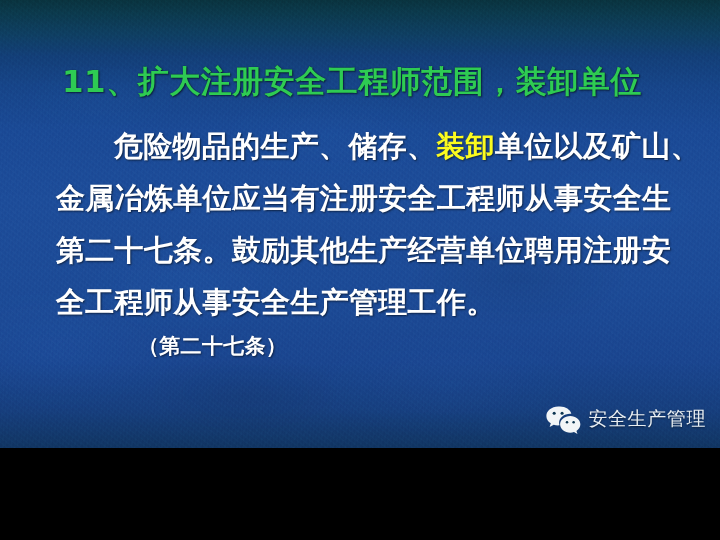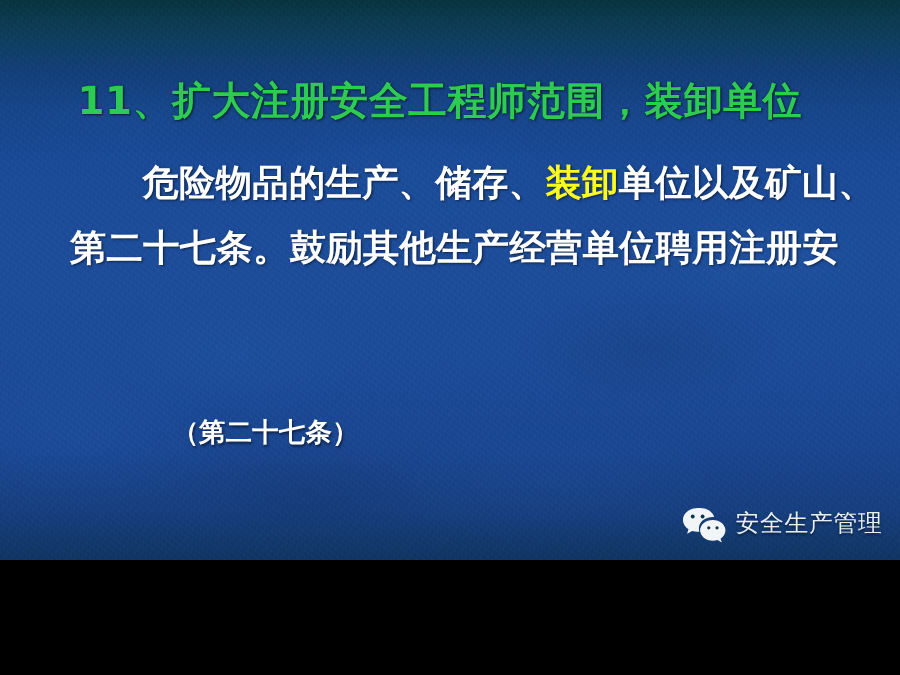--- a/index.html
+++ b/index.html
@@ -129,21 +129,23 @@
 </style>
 </head>
 <body>
 
 <div id="slide">
 
   <div class="title">11、扩大注册安全工程师范围，装卸单位</div>
 
   <div class="body-block">
     <div class="body-line indent"><span>危险物品的生产、储存、</span><span class="hl-yellow">装卸</span><span>单位以及矿山、</span></div>
+    <div class="body-line">金属冶炼单位应当有注册安全工程师从事安全生</div>
     <div class="body-line">第二十七条。鼓励其他生产经营单位聘用注册安</div>
+    <div class="body-line">全工程师从事安全生产管理工作。</div>
   </div>
 
   <div class="citation">（第二十七条）</div>
 
   <div class="watermark">
     <svg class="wechat-icon" viewBox="0 0 44 32" aria-hidden="true">
       <g fill="#f2f5f7">
         <path d="M15.6 2.2C8.4 2.2 2.6 6.9 2.6 12.7c0 3.3 1.9 6.2 4.9 8.1l-1.3 3.9 4.5-2.3c1.5.4 3.1.7 4.9.7.5 0 1 0 1.5-.1-.3-.9-.5-1.8-.5-2.8 0-5.6 5.4-10.1 12.1-10.1.5 0 1 0 1.4.1-1.1-4.6-6.4-8-12.5-8z"></path>
         <path d="M28.9 12.6c-6.2 0-11.2 4.1-11.2 9.2 0 5.1 5 9.2 11.2 9.2 1.4 0 2.8-.2 4.1-.6l3.8 2-1.1-3.3c2.6-1.7 4.3-4.3 4.3-7.3 0-5.1-5-9.2-11.1-9.2z"></path>
       </g>

